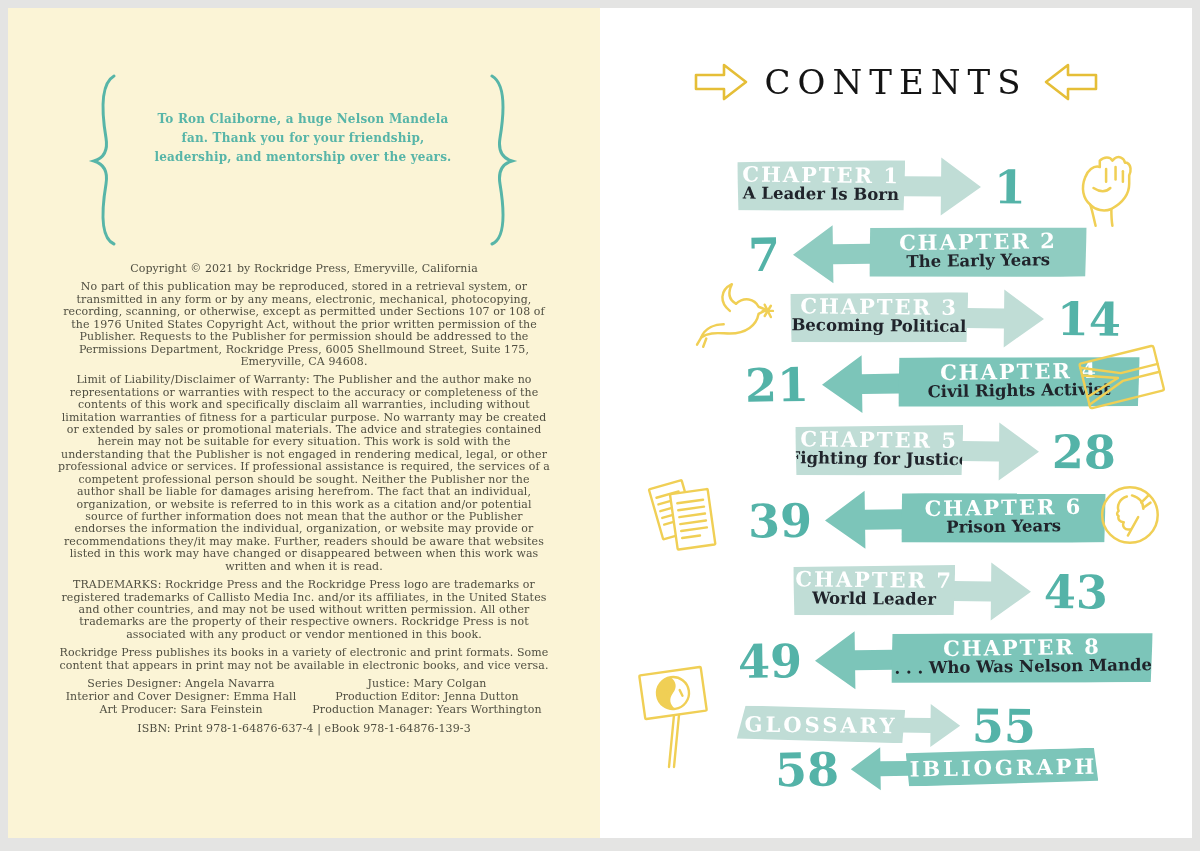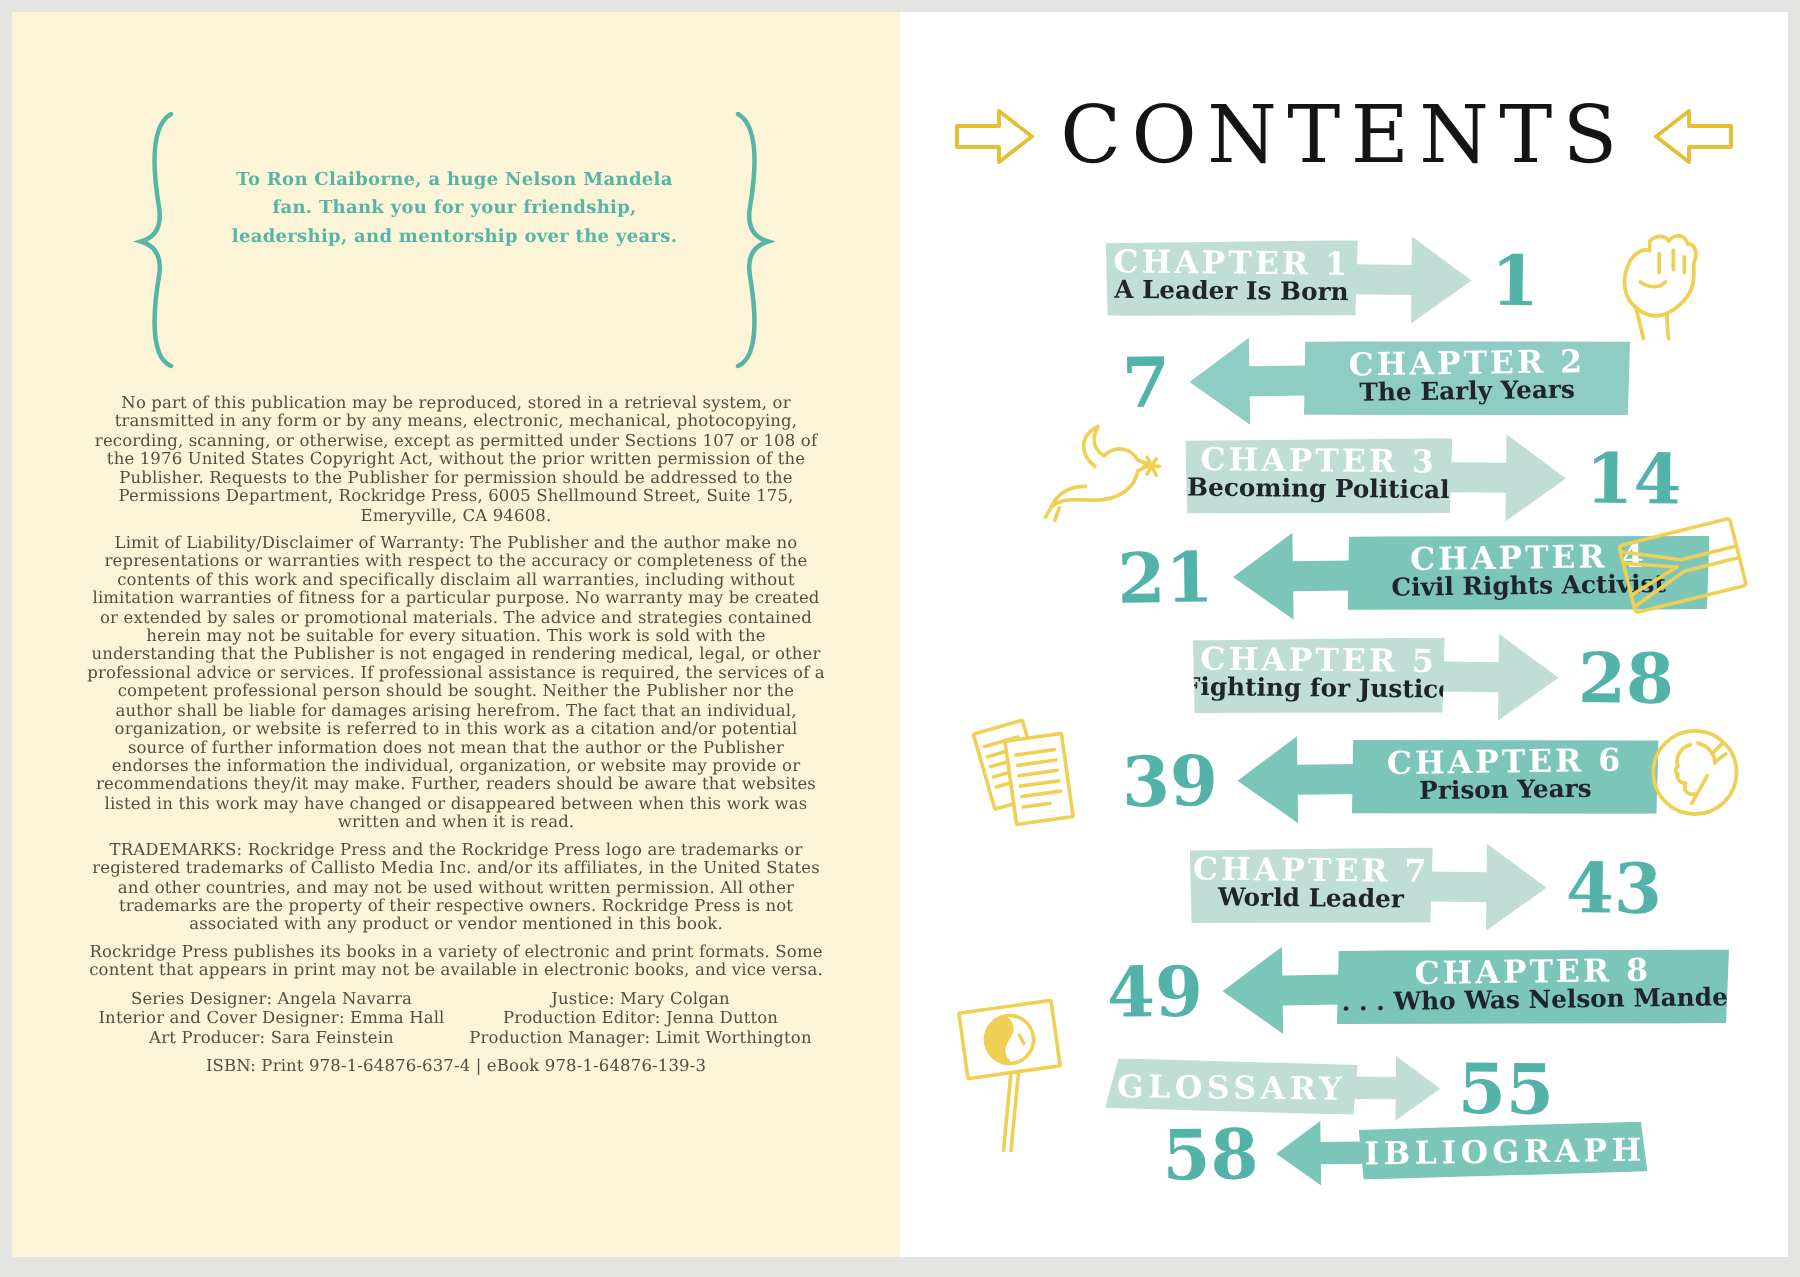--- a/index.html
+++ b/index.html
@@ -20,21 +20,21 @@
   .copyright { position:absolute; left:50px; top:255px; width:492px; text-align:center;
        color:#4f4e41; font-size:11px; line-height:1.13; letter-spacing:.1px; }
   .copyright p { margin-bottom:6px; }
   .credits { display:flex; width:100%; margin-bottom:6px; }
   .credits .col { width:50%; }
   .credits .col div { line-height:1.18; }
   .printrun { margin-top:-4px; }
 
   
   .toc-header { position:absolute; left:0; top:52px; width:592px; display:flex; align-items:center; justify-content:center; gap:16px; }
-  .toc-title { font-size:53px; letter-spacing:7px; color:#141414; }
+  .toc-title { font-size:34px; letter-spacing:7px; color:#141414; }
 
   .row { position:absolute; display:flex; align-items:center; }
   .bar { position:relative; display:flex; flex-direction:column; justify-content:center; align-items:center; height:52px; padding:2px 10px 4px 10px; }
   .bar .chap { color:#ffffff; font-weight:bold; font-size:21px; letter-spacing:2px; line-height:1.0; white-space:nowrap; }
   .bar .sub  { color:#20242b; font-weight:bold; font-size:16.5px; line-height:1.1; white-space:nowrap; }
   .bar.single { height:36px; padding:2px 14px; }
   .bar.single .chap { font-size:21px; letter-spacing:3px; }
   .bg-light  { background:#c0ddd6; }
   .bg-medium { background:#8fccc1; }
   .bg-dark   { background:#7cc5b9; }
@@ -73,35 +73,36 @@
       <svg class="brace l" viewBox="0 0 34 180">
         <path d="M28,6 C14,14 16,44 20,68 C22,80 18,88 8,91 C18,94 22,102 20,114 C16,138 14,168 28,174" fill="none" stroke="#57b5a8" stroke-width="3" stroke-linecap="round"></path>
       </svg>
       <svg class="brace r" viewBox="0 0 34 180">
         <path d="M6,6 C20,14 18,44 14,68 C12,80 16,88 26,91 C16,94 12,102 14,114 C18,138 20,168 6,174" fill="none" stroke="#57b5a8" stroke-width="3" stroke-linecap="round"></path>
       </svg>
       <div class="dedication-text">To Ron Claiborne, a huge Nelson Mandela fan. Thank you for your friendship, leadership, and mentorship over the years.</div>
     </div>
 
     <div class="copyright">
+      <p>Copyright © 2021 by Rockridge Press, Emeryville, California</p>
       <p>No part of this publication may be reproduced, stored in a retrieval system, or transmitted in any form or by any means, electronic, mechanical, photocopying, recording, scanning, or otherwise, except as permitted under Sections 107 or 108 of the 1976 United States Copyright Act, without the prior written permission of the Publisher. Requests to the Publisher for permission should be addressed to the Permissions Department, Rockridge Press, 6005 Shellmound Street, Suite 175, Emeryville, CA 94608.</p>
       <p>Limit of Liability/Disclaimer of Warranty: The Publisher and the author make no representations or warranties with respect to the accuracy or completeness of the contents of this work and specifically disclaim all warranties, including without limitation warranties of fitness for a particular purpose. No warranty may be created or extended by sales or promotional materials. The advice and strategies contained herein may not be suitable for every situation. This work is sold with the understanding that the Publisher is not engaged in rendering medical, legal, or other professional advice or services. If professional assistance is required, the services of a competent professional person should be sought. Neither the Publisher nor the author shall be liable for damages arising herefrom. The fact that an individual, organization, or website is referred to in this work as a citation and/or potential source of further information does not mean that the author or the Publisher endorses the information the individual, organization, or website may provide or recommendations they/it may make. Further, readers should be aware that websites listed in this work may have changed or disappeared between when this work was written and when it is read.</p>
       <p>TRADEMARKS: Rockridge Press and the Rockridge Press logo are trademarks or registered trademarks of Callisto Media Inc. and/or its affiliates, in the United States and other countries, and may not be used without written permission. All other trademarks are the property of their respective owners. Rockridge Press is not associated with any product or vendor mentioned in this book.</p>
       <p>Rockridge Press publishes its books in a variety of electronic and print formats. Some content that appears in print may not be available in electronic books, and vice versa.</p>
 
       <div class="credits">
         <div class="col">
           <div>Series Designer: Angela Navarra</div>
           <div>Interior and Cover Designer: Emma Hall</div>
           <div>Art Producer: Sara Feinstein</div>
         </div>
         <div class="col">
           <div>Justice: Mary Colgan</div>
           <div>Production Editor: Jenna Dutton</div>
-          <div>Production Manager: Limit Worthington</div>
+          <div>Production Manager: Years Worthington</div>
         </div>
       </div>
 
       <p style="margin-bottom:12px">ISBN: Print 978-1-64876-637-4 | eBook 978-1-64876-139-3</p>
     </div>
   </div>
 
   <div class="right-page">
 
     <div class="toc-header">

